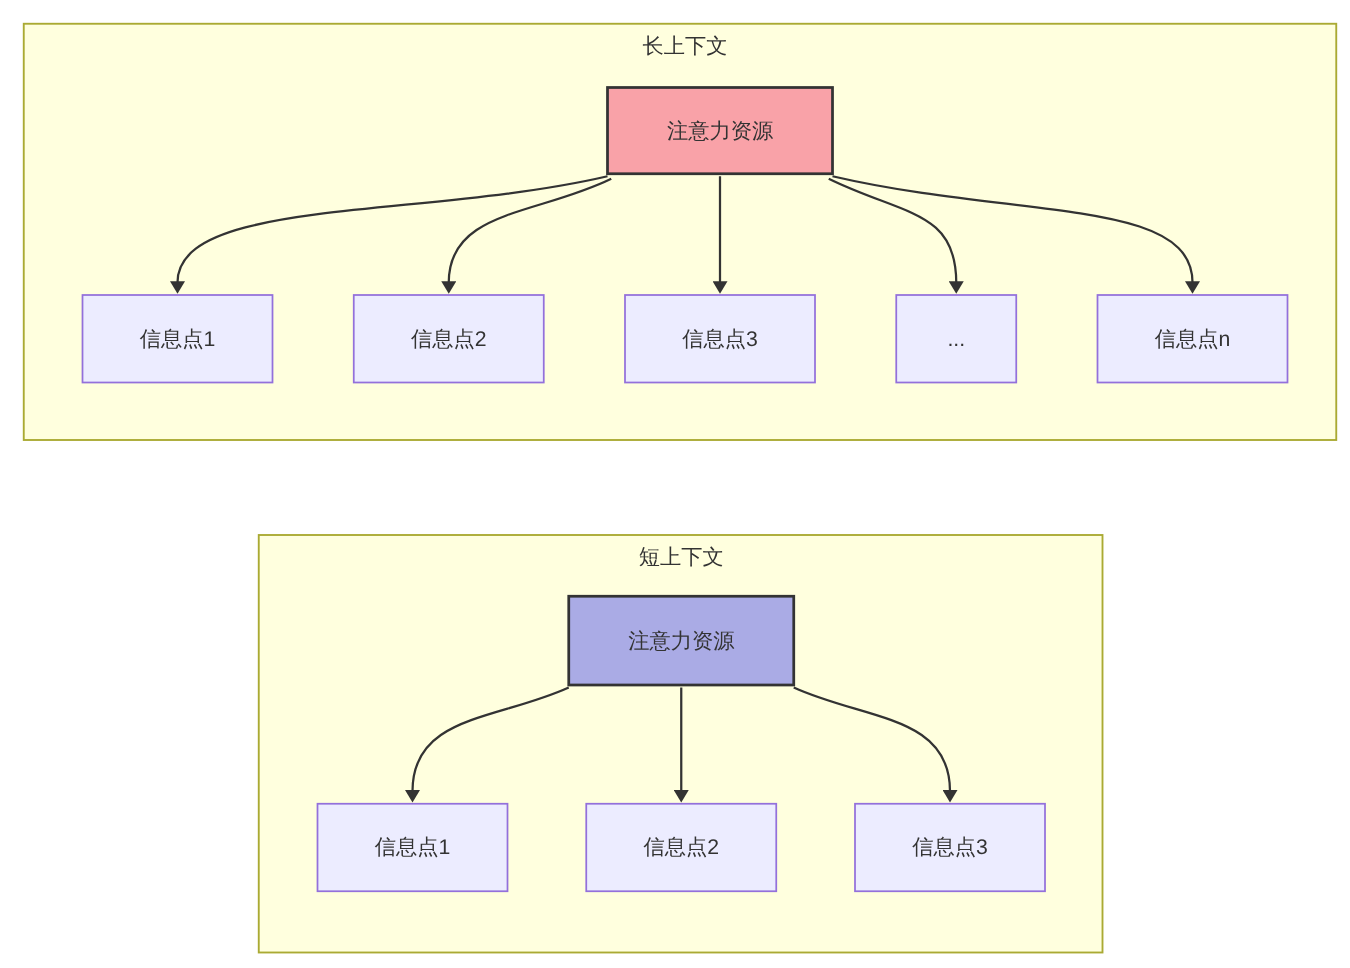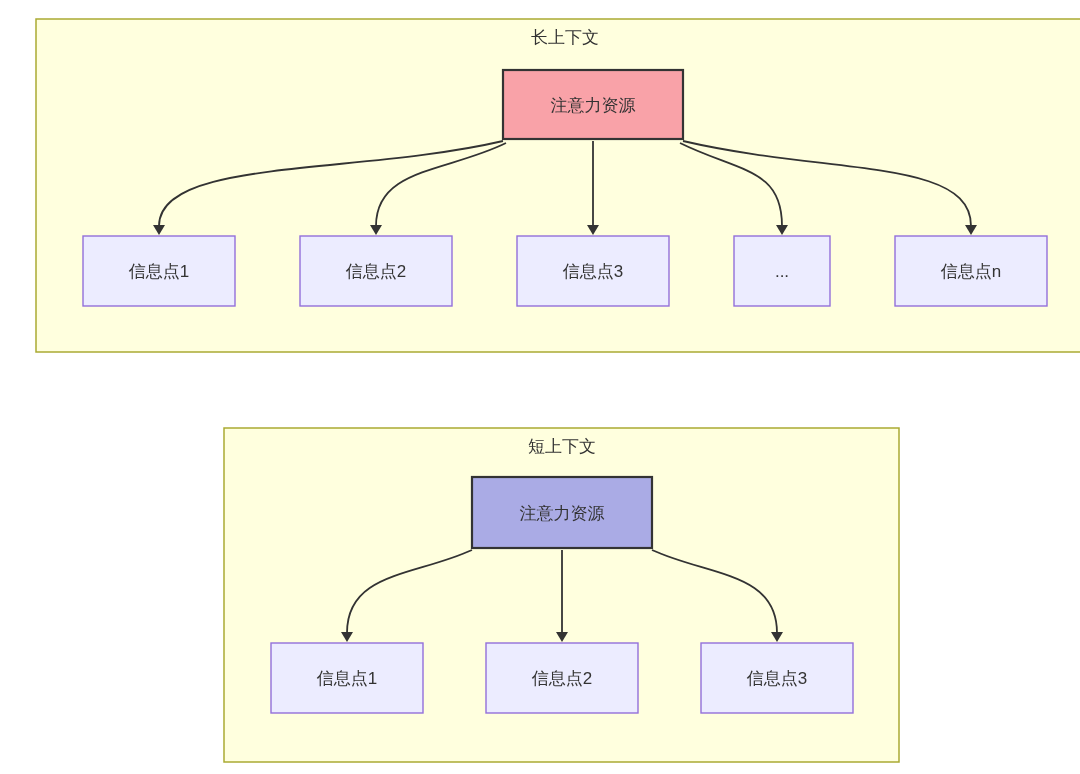--- a/index.html
+++ b/index.html
@@ -1,16 +1,16 @@
 <!DOCTYPE html>
 <html><head>
 <meta charset="utf-8">
 <style>
   html, body { margin: 0; padding: 0; background: #ffffff; }
-  .stage { width: 896px; height: 774px; position: relative; background: #ffffff; padding-left: 17px; }
+  .stage { width: 896px; height: 774px; position: relative; background: #ffffff; }
   svg { display: block; }
   text {
     font-family: "Liberation Sans", sans-serif;
     font-size: 17px;
     fill: #333333;
     text-anchor: middle;
   }
   .panel  { stroke: #aaaa33; stroke-width: 1.5; }
   .attn   { stroke: #333333; stroke-width: 2.2; }
   .node   { stroke: #9370db; stroke-width: 1.4; }

